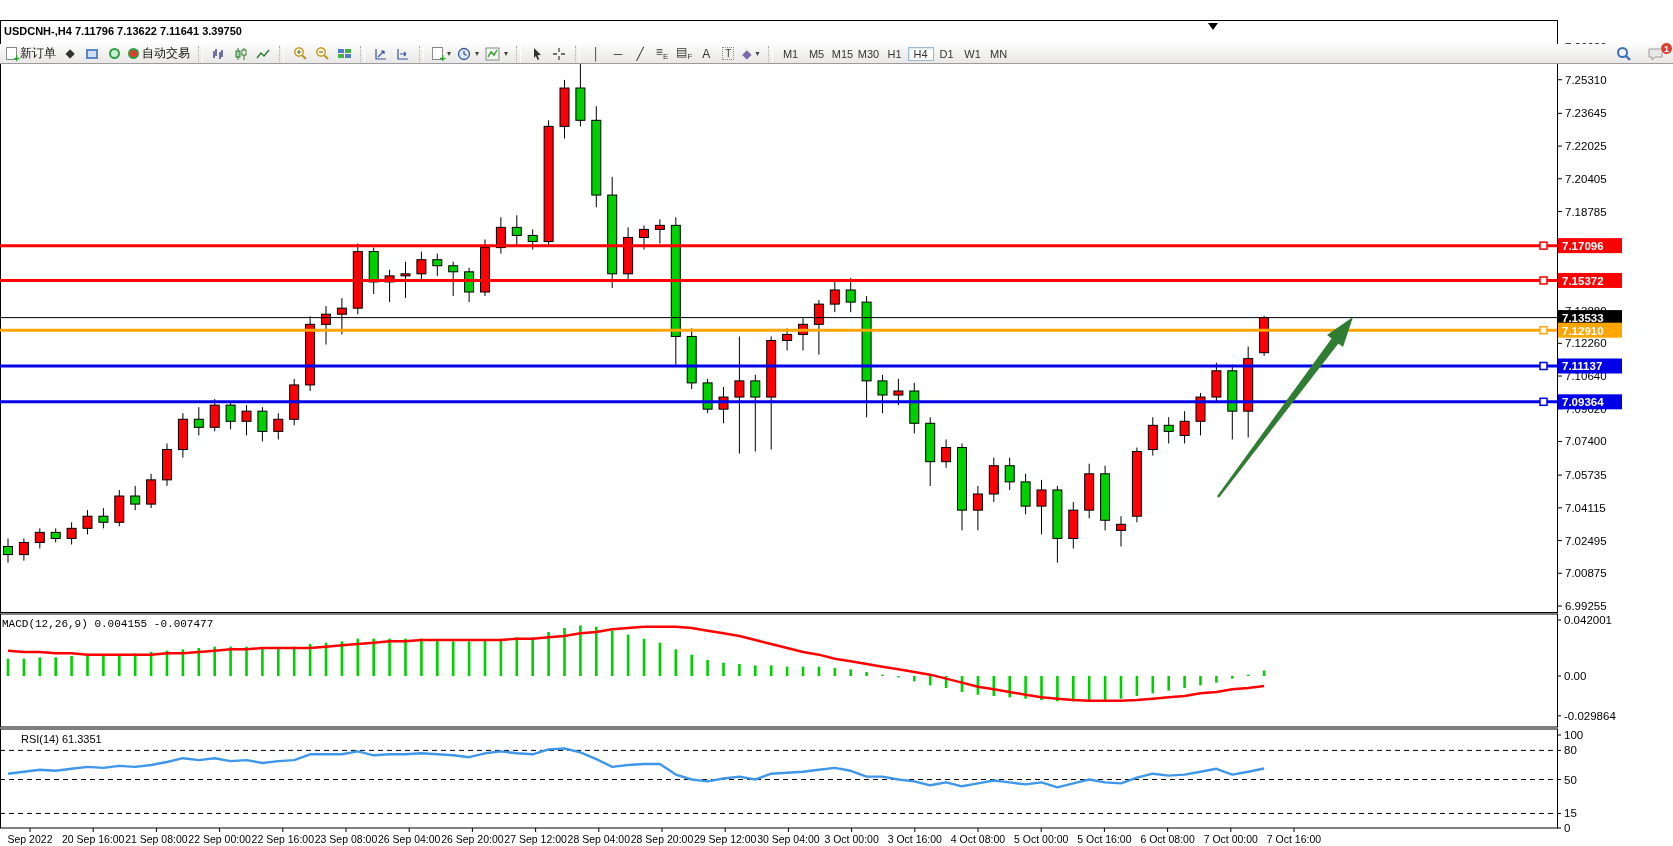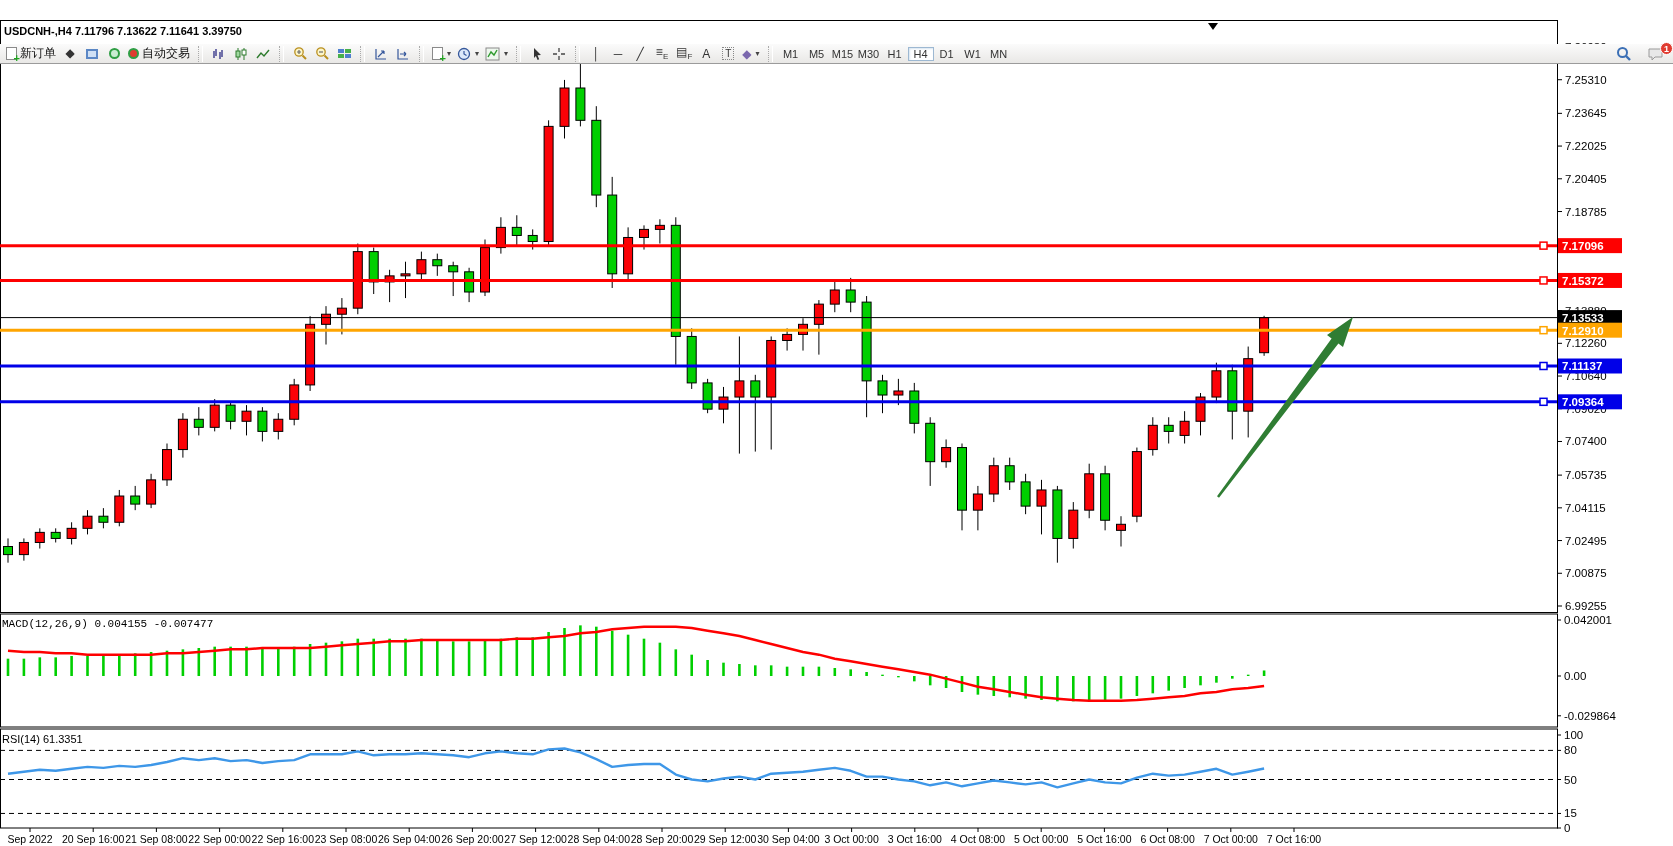--- a/index.html
+++ b/index.html
@@ -38,21 +38,21 @@
   .ic-sq4 span:nth-child(1){background:#4e7fce;} .ic-sq4 span:nth-child(2){background:#46b04a;}
   .ic-sq4 span:nth-child(3){background:#46b04a;} .ic-sq4 span:nth-child(4){background:#4e7fce;}
   .glyph { font-size:12px; color:#333; }
 
   
   .chart-area { position:absolute; top:20px; left:0; width:1673px; height:826px; background:#fff; }
   svg text { font-family:"Liberation Sans", sans-serif; }
   .overlay-label { position:absolute; font-size:11px; color:#000; z-index:3; white-space:nowrap; }
   #symbol-title { top:5px; left:4px; font-weight:bold; }
   #macd-label   { top:598px; left:2px;font-family:Liberation Mono, monospace; }
-  #rsi-label    { top:713px; left:2px; }
+  #rsi-label    { top:713px; left:2px;padding-left:19px; }
 </style>
 </head>
 <body>
 
 <div class="app">
 
   <div class="toolbar">
     <div class="tb-group">
       <div class="tb-btn">
         <span class="ic-doc"></span>

